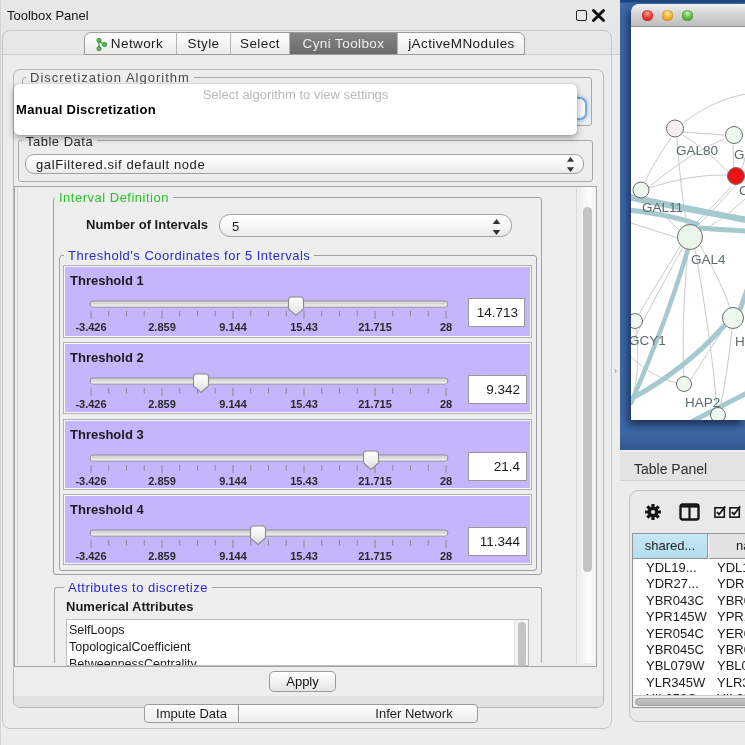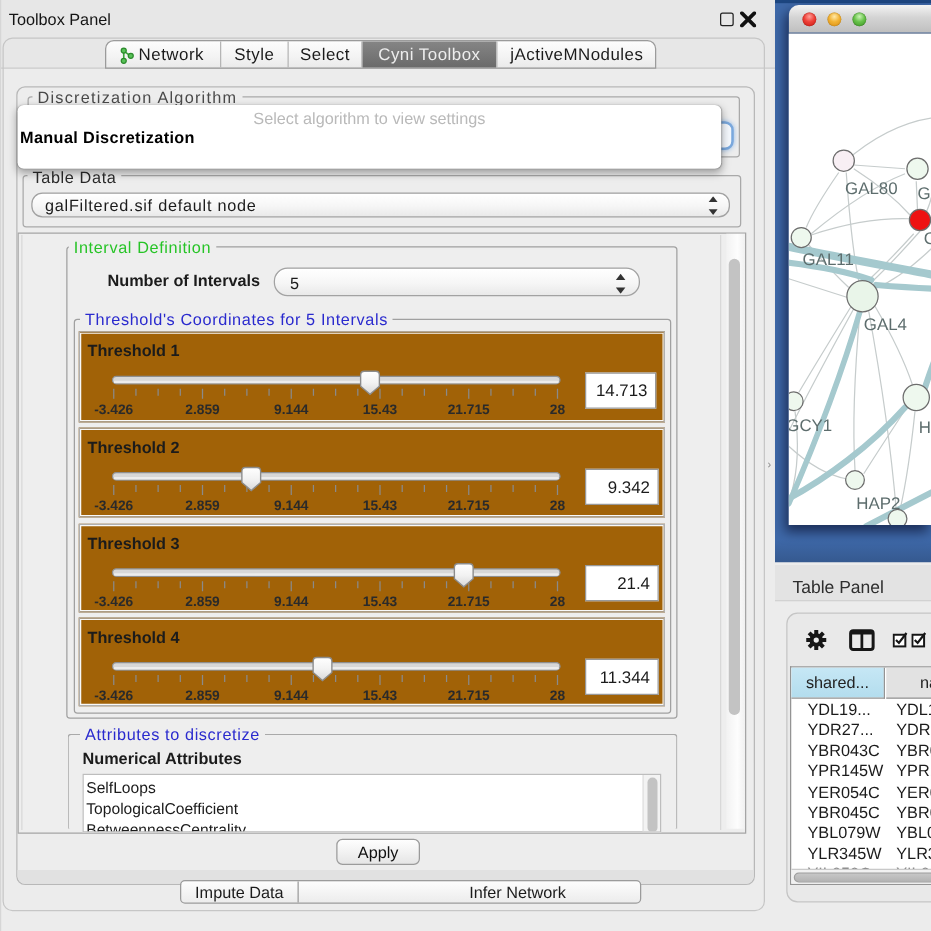--- a/index.html
+++ b/index.html
@@ -5,21 +5,21 @@
 html,body{width:745px;height:745px}
 body{font-family:"Liberation Sans",sans-serif;color:#1b1b1b;background:#ececec}
 #root{position:relative;width:745px;height:745px;overflow:hidden;background:#ededed}
 .abs{position:absolute}
 .gbox{position:absolute;border:1px solid #a9a9a9;border-radius:3px}
 .glabel{position:absolute;background:#eeeeee;padding:0 4px;font-size:13px;line-height:13px;white-space:nowrap;letter-spacing:0.5px}
 .combo{position:absolute;border:1px solid #a2a2a2;border-radius:6px;
  background:linear-gradient(#ffffff,#f6f6f6 55%,#e9e9e9);box-shadow:inset 0 1px 0 #fff;
  font-size:13px}
 .combo .ctext{position:absolute;left:12px;top:4px}
-.tpanel{position:absolute;border:1px solid #b0b0b0;background:#a16207;box-shadow:0 0 0 1px #f8f8f8 inset}
+.tpanel{position:absolute;border:1px solid #b0b0b0;background:#c4b5fd;box-shadow:0 0 0 1px #f8f8f8 inset}
 .tlabel{position:absolute;left:6px;top:7px;font-weight:bold;font-size:13px}
 .tfield{position:absolute;background:#fff;border:1px solid #989898;font-size:13.5px;text-align:right;padding-right:6px}
 .row{position:absolute;white-space:nowrap}
 </style></head><body>
 <div id="root">
 
 <div class="abs" style="left:0;top:0;width:620px;height:745px;background:#ececec"></div>
 <div class="abs" style="left:0;top:0;width:620px;height:55px;background:#e7e7e7;border-bottom:1px solid #cccccc"></div>
 <div class="abs" style="left:0;top:0;width:1px;height:745px;background:#d6d6d6"></div>
 <div class="abs" style="left:2px;top:30px;width:610px;height:699px;border:1px solid #c6c6c6;border-radius:8px;"></div>
@@ -147,21 +147,21 @@
 </div>
 <div class="gbox" style="left:54px;top:587px;width:488px;height:76px;border-bottom:none;border-radius:3px 3px 0 0"></div>
 <div class="glabel" style="left:64px;top:581px;color:#2a2ace;background:#eeeeee">Attributes to discretize</div>
 <div class="abs row" style="left:66px;top:599px;font-weight:bold;font-size:13px">Numerical Attributes</div>
 <div class="abs" style="left:66px;top:619px;width:463px;height:46.5px;background:#ffffff;border:1px solid #bdbdbd;overflow:hidden;font-size:12.5px">
       <div style="padding:2px 0 0 2px;line-height:17px">SelfLoops<br>TopologicalCoefficient<br>BetweennessCentrality</div>
       <div style="position:absolute;right:0;top:0;width:14px;height:46px;background:#f3f3f3;border-left:1px solid #e0e0e0"></div>
       <div style="position:absolute;right:2px;top:2px;width:8.5px;height:44px;background:#c3c3c3;border-radius:4.5px"></div>
     </div>
 <div class="abs" style="left:269px;top:671px;width:67px;height:21px;border:1px solid #9b9b9b;border-radius:5px;background:linear-gradient(#fefefe,#f1f1f1 55%,#e5e5e5);text-align:center;font-size:13px;line-height:19px;color:#111">Apply</div>
-<div class="abs" style="left:144px;top:704px;width:369px;height:19px;border:1px solid #9b9b9b;border-radius:4px;background:linear-gradient(#fdfdfd,#ececec);overflow:hidden">
+<div class="abs" style="left:144px;top:704px;width:334px;height:19px;border:1px solid #9b9b9b;border-radius:4px;background:linear-gradient(#fdfdfd,#ececec);overflow:hidden">
       <div style="position:absolute;left:0;top:0;width:94px;height:19px;text-align:center;font-size:13px;line-height:17px;border-right:1px solid #9b9b9b">Impute Data</div>
       <div style="position:absolute;left:215px;top:0;width:108px;height:19px;text-align:center;font-size:13px;line-height:17px">Infer Network</div>
     </div>
 <div class="abs" style="left:614px;top:368px;width:5px;height:7px;color:#8a8a8a;font-size:9px;line-height:7px">›</div>
 <div class="abs" style="left:14px;top:84px;width:563px;height:51px;background:#ffffff;border-radius:5px;box-shadow:0 3px 7px rgba(0,0,0,0.35),0 0 1px rgba(0,0,0,0.3)">
       <div style="position:absolute;left:0;top:3px;width:563px;text-align:center;font-size:13px;color:#b9b9b9">Select algorithm to view settings</div>
       <div style="position:absolute;left:2px;top:18px;font-size:13px;font-weight:bold;color:#000;letter-spacing:0.3px">Manual Discretization</div>
     </div>
 <div class="abs" style="left:620px;top:0;width:125px;height:450px;background:linear-gradient(#1d4680 0,#1d4680 2px,#3e68a8 3px,#3e68a8 96%,#35598f)"></div>
 <div class="abs" style="left:631px;top:4px;width:114px;height:416px;border-radius:8px 0 0 0;box-shadow:-3px 5px 9px rgba(0,0,25,0.55)">

